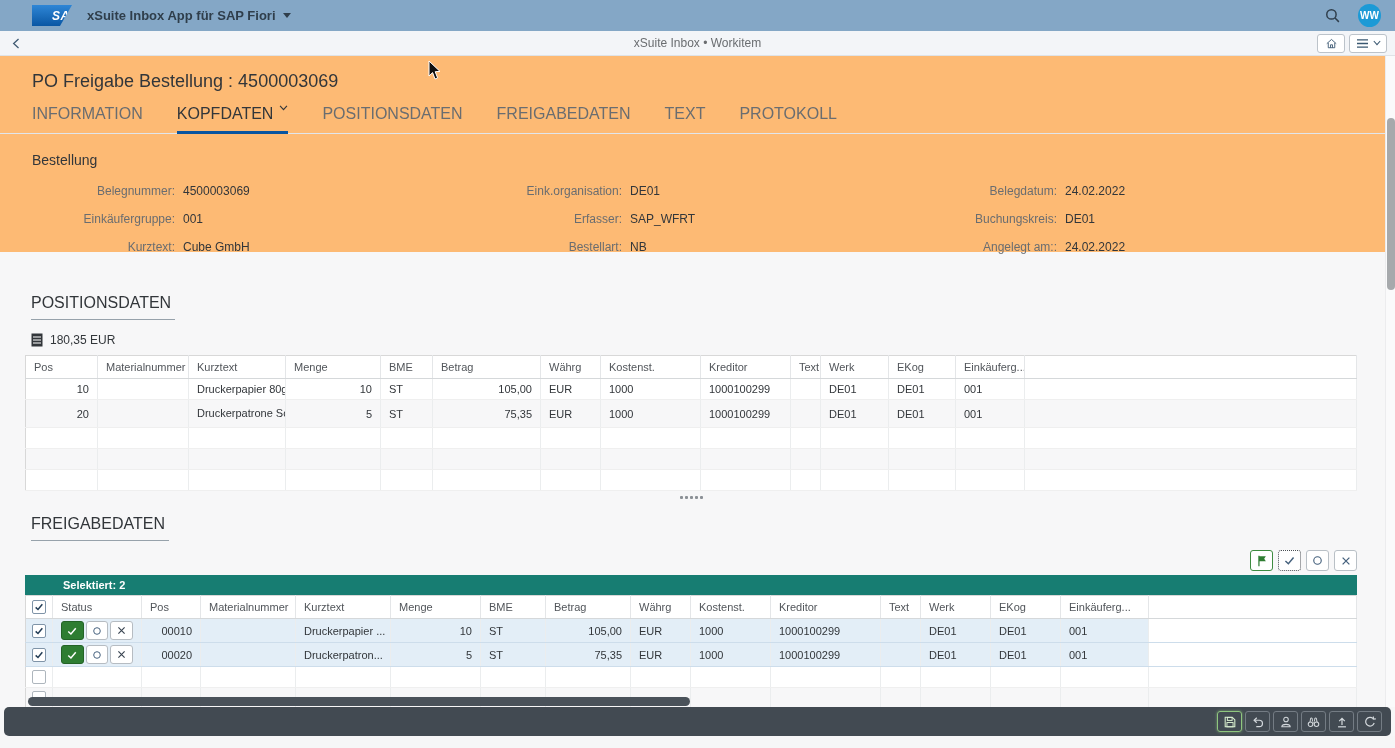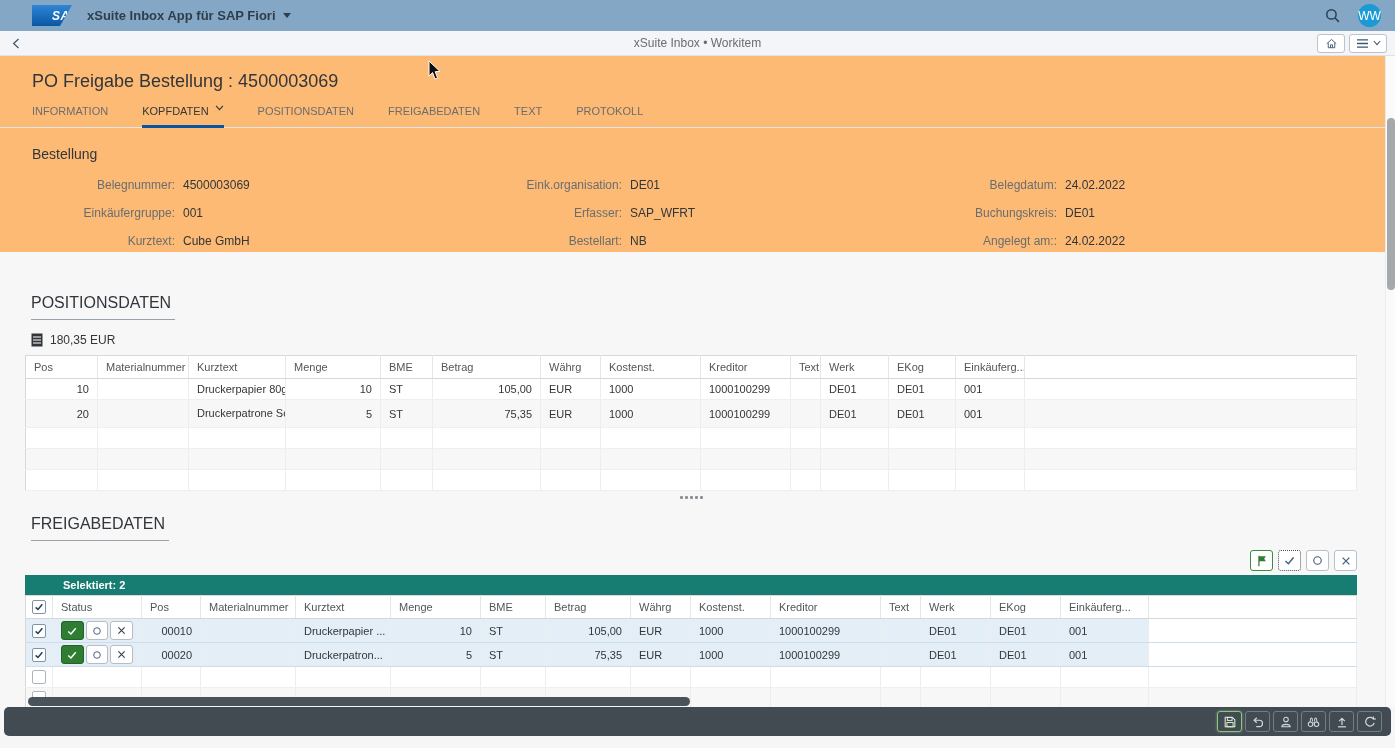--- a/index.html
+++ b/index.html
@@ -11,41 +11,41 @@
   .topbar { position:absolute; top:0; left:0; right:0; height:31px; background:#84a7c6;
             display:flex; align-items:center; padding:0 14px 0 32px; }
   .sap-logo { width:40px; height:21px; background:linear-gradient(180deg,#2e86d6,#0a57a4);
               clip-path:polygon(0 0,100% 0,70% 100%,0 100%); display:flex; align-items:center; }
   .sap-logo span { color:#fff; font-size:12px; font-weight:700; font-style:italic; padding-left:20px; letter-spacing:.5px; }
   .app-title-wrap { display:flex; align-items:center; gap:7px; margin-left:15px; cursor:pointer; }
   .app-title { font-size:13px; font-weight:600; color:#2f3e4b; }
   .tri-down { width:0; height:0; border-left:4px solid transparent; border-right:4px solid transparent; border-top:5px solid #2f3e4b; }
   .topbar .spacer { flex:1; }
   .shell-icon { color:#2f3e4b; display:flex; align-items:center; }
-  .avatar { width:23px; height:23px; border-radius:50%; background:#1c9ad6; color:#fff; font-size:12px; font-weight:400;
+  .avatar { width:23px; height:23px; border-radius:50%; background:#1c9ad6; color:#fff; font-size:10px; font-weight:700;
             display:flex; align-items:center; justify-content:center; margin-left:17px; }
 
   
   .subbar { position:absolute; top:31px; left:0; right:0; height:25px; background:#f3f5f8; border-bottom:1px solid #dfe3e7;
             display:flex; align-items:center; }
   .back-btn { padding:0 10px; color:#3f5a73; display:flex; align-items:center; cursor:pointer; }
   .subbar-title { position:absolute; left:0; right:0; text-align:center; font-size:12px; color:#6a6d70; pointer-events:none; }
   .subbar-actions { margin-left:auto; display:flex; gap:4px; padding-right:8px; }
   .chip-btn { height:19px; background:#fff; border:1px solid #bcc3ca; border-radius:3px; color:#3a5871;
               display:flex; align-items:center; justify-content:center; gap:4px; cursor:pointer; }
   .chip-btn.home { width:28px; }
   .chip-btn.menu { width:38px; }
 
   
   .page { position:absolute; top:56px; left:0; width:1395px; height:651px; overflow:hidden; }
 
   .header-white { background:#fdba74; height:196px; }
   .page-title { padding:15px 0 0 32px; font-size:18px; font-weight:400; color:#32363a; }
   .tabstrip { display:flex; gap:34px; padding:13px 0 0 32px; border-bottom:1px solid #e1e6ec; }
-  .tab { font-size:11px; color:#6a6d70; padding-bottom:8px; border-bottom:3px solid transparent; margin-bottom:-1px;
+  .tab { font-size:16px; color:#6a6d70; padding-bottom:8px; border-bottom:3px solid transparent; margin-bottom:-1px;
          display:flex; align-items:flex-start; gap:6px; cursor:pointer; white-space:nowrap; }
   .tab.selected { color:#32363a; border-bottom-color:#0854a0; }
   .tab .chev { color:#32363a; display:flex; }
 
   .form-block { padding-top:18px; }
   .form-title { margin-left:32px; font-size:14px; color:#32363a; }
   .form-grid { display:grid; grid-template-columns:455px 480px 1fr; margin:14px 0 0 32px; }
   .form-row { display:flex; margin-bottom:12px; height:16px; align-items:flex-end; }
   .f-label { text-align:right; color:#6a6d70; font-size:12px; margin-right:8px; }
   .col1 .f-label { width:143px; } .col2 .f-label { width:135px; } .col3 .f-label { width:90px; }

